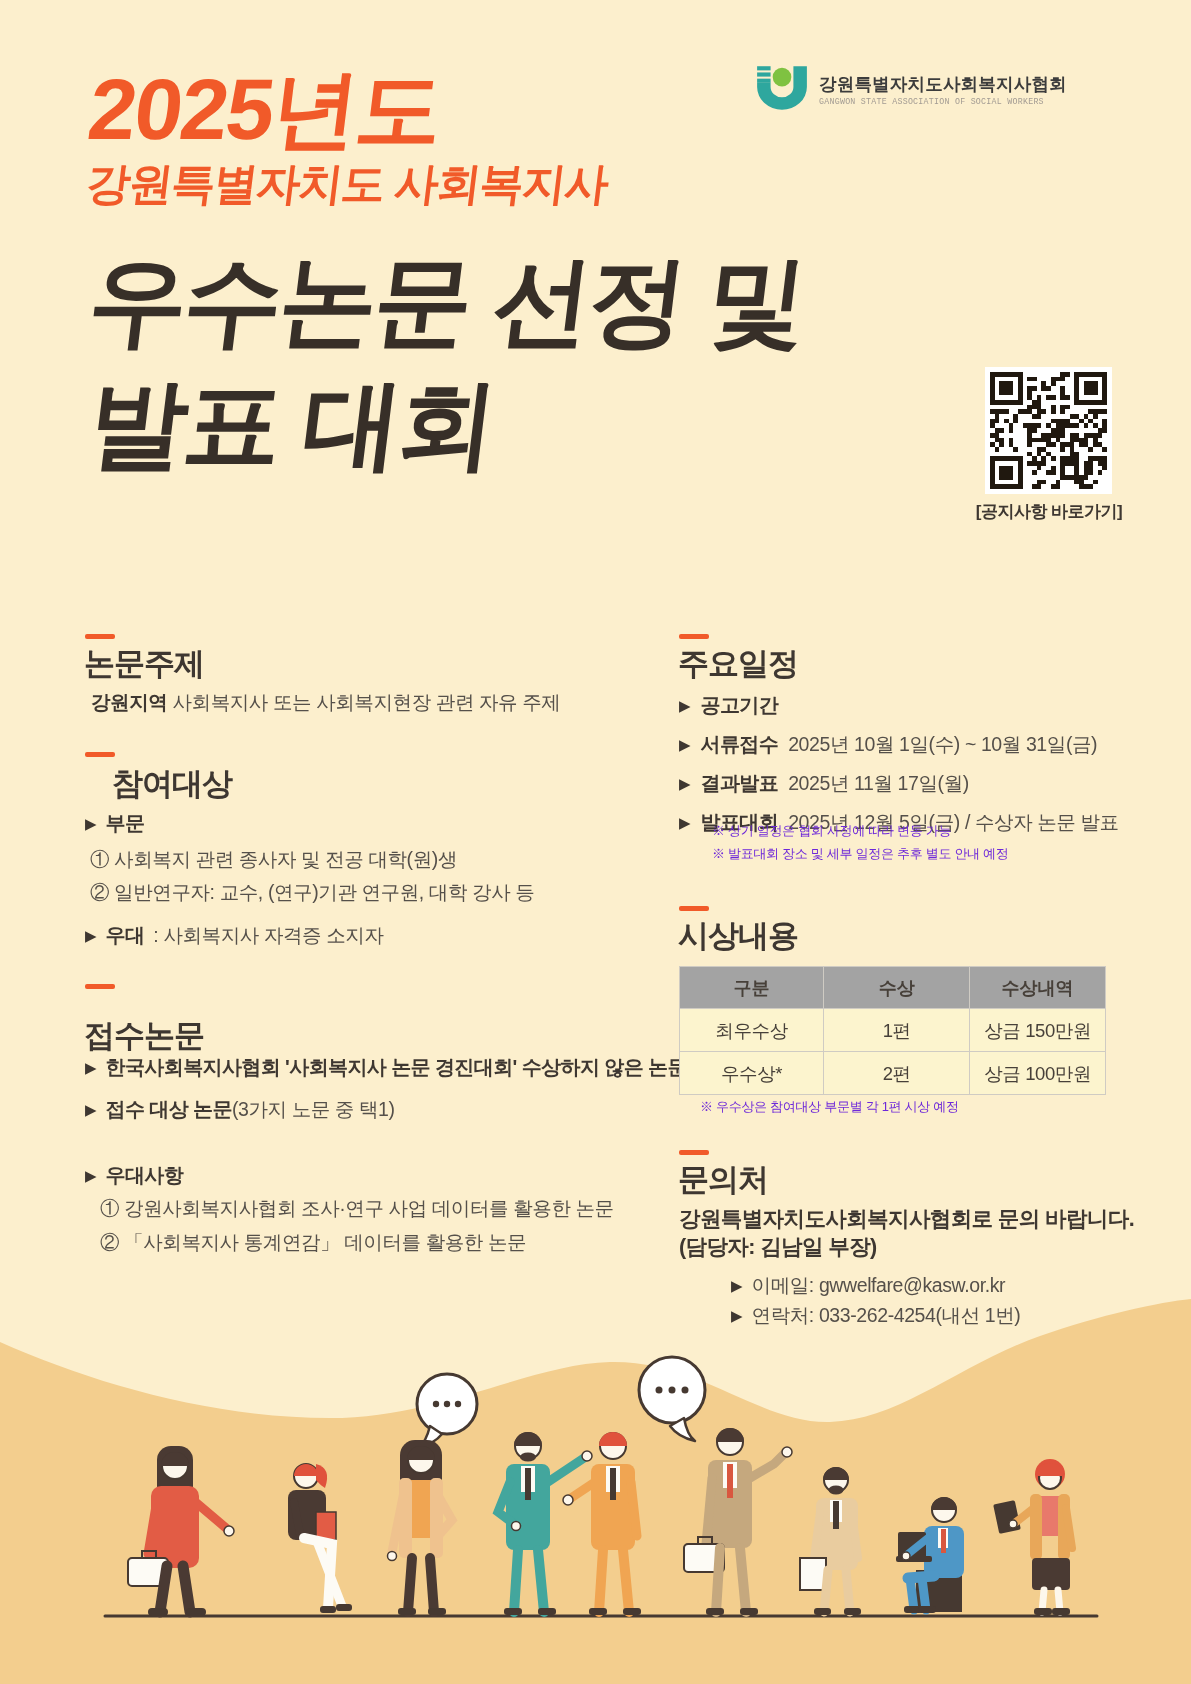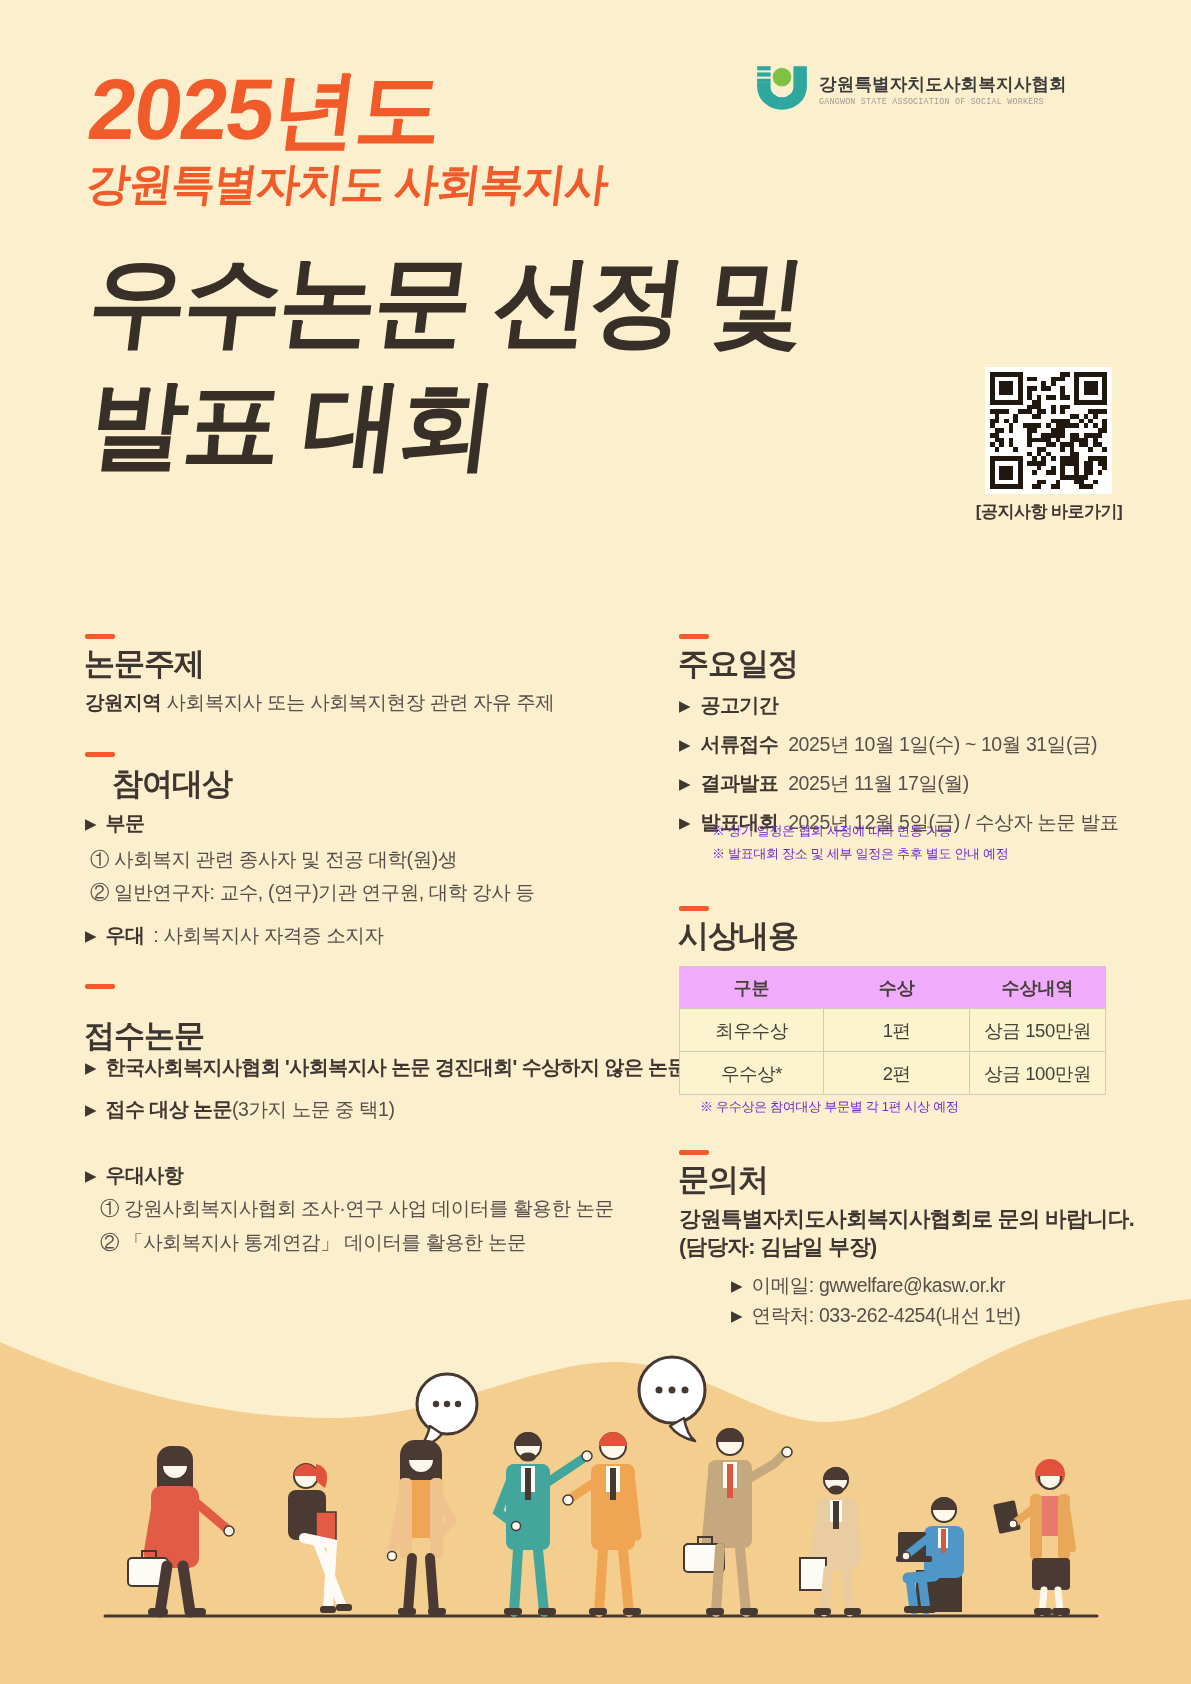--- a/index.html
+++ b/index.html
@@ -19,21 +19,21 @@
   .body-t{font-size:19.5px;color:#55504A;letter-spacing:-0.4px;line-height:1.3;}
   .body-t b{color:#3E3731;}
   .bullet-line{display:flex;align-items:baseline;gap:9px;}
   .tri{font-size:15px;color:#3E3731;position:relative;top:-1px;}
   .bl-bold{font-size:20px;font-weight:800;color:#3E3731;letter-spacing:-0.6px;white-space:nowrap;}
   .bl-reg{font-size:19.5px;color:#55504A;letter-spacing:-0.4px;white-space:nowrap;}
   .sched-row{display:flex;align-items:baseline;gap:10px;margin-bottom:12px;}
   .note-t{font-size:13px;color:#6d28d9;letter-spacing:-0.3px;margin-bottom:5px;}
   .types-row{display:flex;gap:34px;}
   table.awards{border-collapse:collapse;width:427px;}
-  table.awards th{background:#f0abfc;font-size:18px;font-weight:600;color:#474039;border:1px solid #CFCBC3;height:39px;}
+  table.awards th{background:#a3a3a3;font-size:18px;font-weight:600;color:#474039;border:1px solid #CFCBC3;height:39px;}
   table.awards td{background:#FCF4CE;font-size:18.5px;color:#474039;border:1px solid #CFCBC3;height:40px;text-align:center;letter-spacing:-0.4px;}
   .contact-big{font-size:21.5px;font-weight:800;color:#3E3731;letter-spacing:-0.6px;line-height:1.25;}
   .qr-box{width:127px;height:127px;background:#FFFFFF;padding:5px;box-sizing:border-box;}
   .qr-caption{font-size:17px;font-weight:600;color:#3E3731;letter-spacing:-0.5px;text-align:center;width:176px;}
   #illustration{position:absolute;left:0;top:1214px;width:1191px;height:470px;z-index:1;}
 </style>
 </head>
 <body>
 
 <div id="poster">
@@ -81,21 +81,21 @@
       </g>
       <g id="qr-modules">
           <path d="M15,0h1v1h-1zM16,0h1v1h-1zM8,1h1v1h-1zM9,1h1v1h-1zM13,1h1v1h-1zM14,1h1v1h-1zM15,1h1v1h-1zM11,2h1v1h-1zM13,2h1v1h-1zM8,3h1v1h-1zM9,3h1v1h-1zM11,3h1v1h-1zM12,3h1v1h-1zM15,3h1v1h-1zM8,4h1v1h-1zM15,4h1v1h-1zM8,5h1v1h-1zM10,5h1v1h-1zM12,5h1v1h-1zM13,5h1v1h-1zM15,5h1v1h-1zM16,5h1v1h-1zM9,6h1v1h-1zM10,6h1v1h-1zM8,7h1v1h-1zM9,7h1v1h-1zM10,7h1v1h-1zM13,7h1v1h-1zM15,7h1v1h-1zM16,7h1v1h-1zM0,8h1v1h-1zM1,8h1v1h-1zM2,8h1v1h-1zM3,8h1v1h-1zM6,8h1v1h-1zM7,8h1v1h-1zM8,8h1v1h-1zM10,8h1v1h-1zM11,8h1v1h-1zM13,8h1v1h-1zM15,8h1v1h-1zM21,8h1v1h-1zM22,8h1v1h-1zM23,8h1v1h-1zM24,8h1v1h-1zM1,9h1v1h-1zM5,9h1v1h-1zM9,9h1v1h-1zM10,9h1v1h-1zM17,9h1v1h-1zM18,9h1v1h-1zM20,9h1v1h-1zM22,9h1v1h-1zM0,10h1v1h-1zM1,10h1v1h-1zM3,10h1v1h-1zM5,10h1v1h-1zM13,10h1v1h-1zM14,10h1v1h-1zM15,10h1v1h-1zM16,10h1v1h-1zM19,10h1v1h-1zM21,10h1v1h-1zM24,10h1v1h-1zM0,11h1v1h-1zM4,11h1v1h-1zM7,11h1v1h-1zM8,11h1v1h-1zM9,11h1v1h-1zM10,11h1v1h-1zM12,11h1v1h-1zM14,11h1v1h-1zM15,11h1v1h-1zM16,11h1v1h-1zM17,11h1v1h-1zM18,11h1v1h-1zM20,11h1v1h-1zM22,11h1v1h-1zM24,11h1v1h-1zM1,12h1v1h-1zM2,12h1v1h-1zM4,12h1v1h-1zM8,12h1v1h-1zM9,12h1v1h-1zM13,12h1v1h-1zM14,12h1v1h-1zM15,12h1v1h-1zM23,12h1v1h-1zM24,12h1v1h-1zM0,13h1v1h-1zM1,13h1v1h-1zM8,13h1v1h-1zM11,13h1v1h-1zM12,13h1v1h-1zM13,13h1v1h-1zM14,13h1v1h-1zM15,13h1v1h-1zM17,13h1v1h-1zM18,13h1v1h-1zM20,13h1v1h-1zM21,13h1v1h-1zM22,13h1v1h-1zM23,13h1v1h-1zM1,14h1v1h-1zM2,14h1v1h-1zM4,14h1v1h-1zM8,14h1v1h-1zM9,14h1v1h-1zM10,14h1v1h-1zM11,14h1v1h-1zM12,14h1v1h-1zM14,14h1v1h-1zM17,14h1v1h-1zM18,14h1v1h-1zM19,14h1v1h-1zM20,14h1v1h-1zM22,14h1v1h-1zM0,15h1v1h-1zM2,15h1v1h-1zM4,15h1v1h-1zM8,15h1v1h-1zM12,15h1v1h-1zM13,15h1v1h-1zM15,15h1v1h-1zM16,15h1v1h-1zM17,15h1v1h-1zM19,15h1v1h-1zM20,15h1v1h-1zM22,15h1v1h-1zM23,15h1v1h-1zM1,16h1v1h-1zM5,16h1v1h-1zM10,16h1v1h-1zM11,16h1v1h-1zM15,16h1v1h-1zM17,16h1v1h-1zM21,16h1v1h-1zM24,16h1v1h-1zM8,17h1v1h-1zM10,17h1v1h-1zM12,17h1v1h-1zM17,17h1v1h-1zM18,17h1v1h-1zM9,18h1v1h-1zM11,18h1v1h-1zM13,18h1v1h-1zM15,18h1v1h-1zM16,18h1v1h-1zM17,18h1v1h-1zM18,18h1v1h-1zM21,18h1v1h-1zM22,18h1v1h-1zM23,18h1v1h-1zM24,18h1v1h-1zM8,19h1v1h-1zM9,19h1v1h-1zM10,19h1v1h-1zM11,19h1v1h-1zM15,19h1v1h-1zM16,19h1v1h-1zM17,19h1v1h-1zM18,19h1v1h-1zM20,19h1v1h-1zM21,19h1v1h-1zM23,19h1v1h-1zM24,19h1v1h-1zM10,20h1v1h-1zM13,20h1v1h-1zM15,20h1v1h-1zM18,20h1v1h-1zM20,20h1v1h-1zM21,20h1v1h-1zM24,20h1v1h-1zM9,21h1v1h-1zM12,21h1v1h-1zM13,21h1v1h-1zM15,21h1v1h-1zM18,21h1v1h-1zM20,21h1v1h-1zM21,21h1v1h-1zM23,21h1v1h-1zM15,22h1v1h-1zM16,22h1v1h-1zM17,22h1v1h-1zM18,22h1v1h-1zM19,22h1v1h-1zM20,22h1v1h-1zM10,23h1v1h-1zM11,23h1v1h-1zM14,23h1v1h-1zM18,23h1v1h-1zM19,23h1v1h-1zM22,23h1v1h-1zM9,24h1v1h-1zM10,24h1v1h-1zM13,24h1v1h-1zM14,24h1v1h-1zM19,24h1v1h-1zM20,24h1v1h-1zM21,24h1v1h-1z" fill="#20180F"></path>
         </g>
     </svg>
   </div>
   <div class="abs z2 qr-caption" style="left:961px;top:500px;">[공지사항 바로가기]</div>
 
   <div class="abs z2 dash" style="left:85px;top:634px;"></div>
   <div class="abs z2 sec-h" style="left:84px;top:648px;">논문주제</div>
-  <div class="abs z2 body-t" style="left:85px;top:690px;white-space:nowrap;text-align:right;">
+  <div class="abs z2 body-t" style="left:91px;top:690px;white-space:nowrap;text-align:right;">
     <b>강원지역</b>
     <span>사회복지사 또는 사회복지현장 관련 자유 주제</span>
   </div>
 
   <div class="abs z2 dash" style="left:85px;top:752px;"></div>
   <div class="abs z2 sec-h" style="left:84px;top:768px;margin-left:28px;">참여대상</div>
   <div class="abs z2 bullet-line" style="left:85px;top:810px;">
     <span class="tri">▶</span>
     <span class="bl-bold">부문</span>
   </div>

